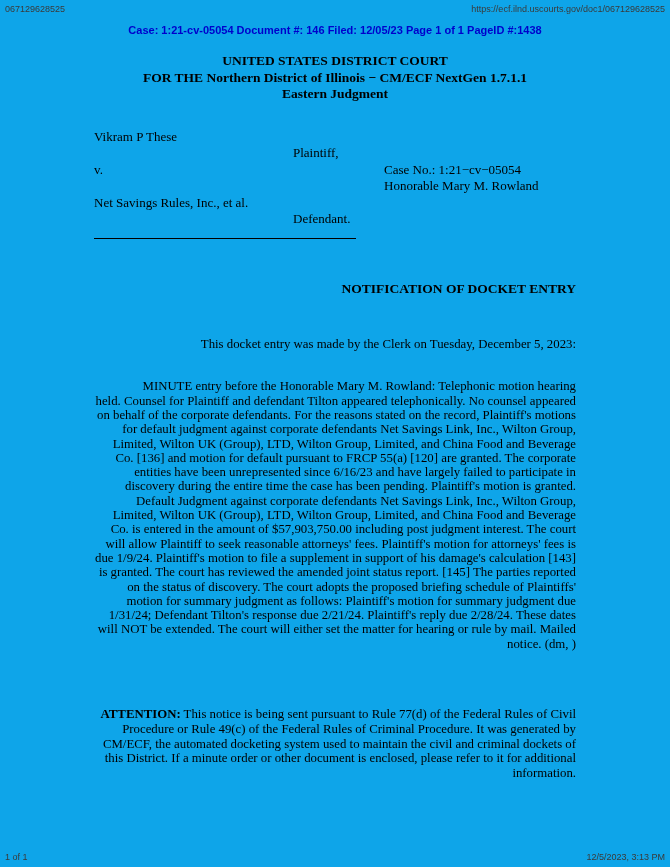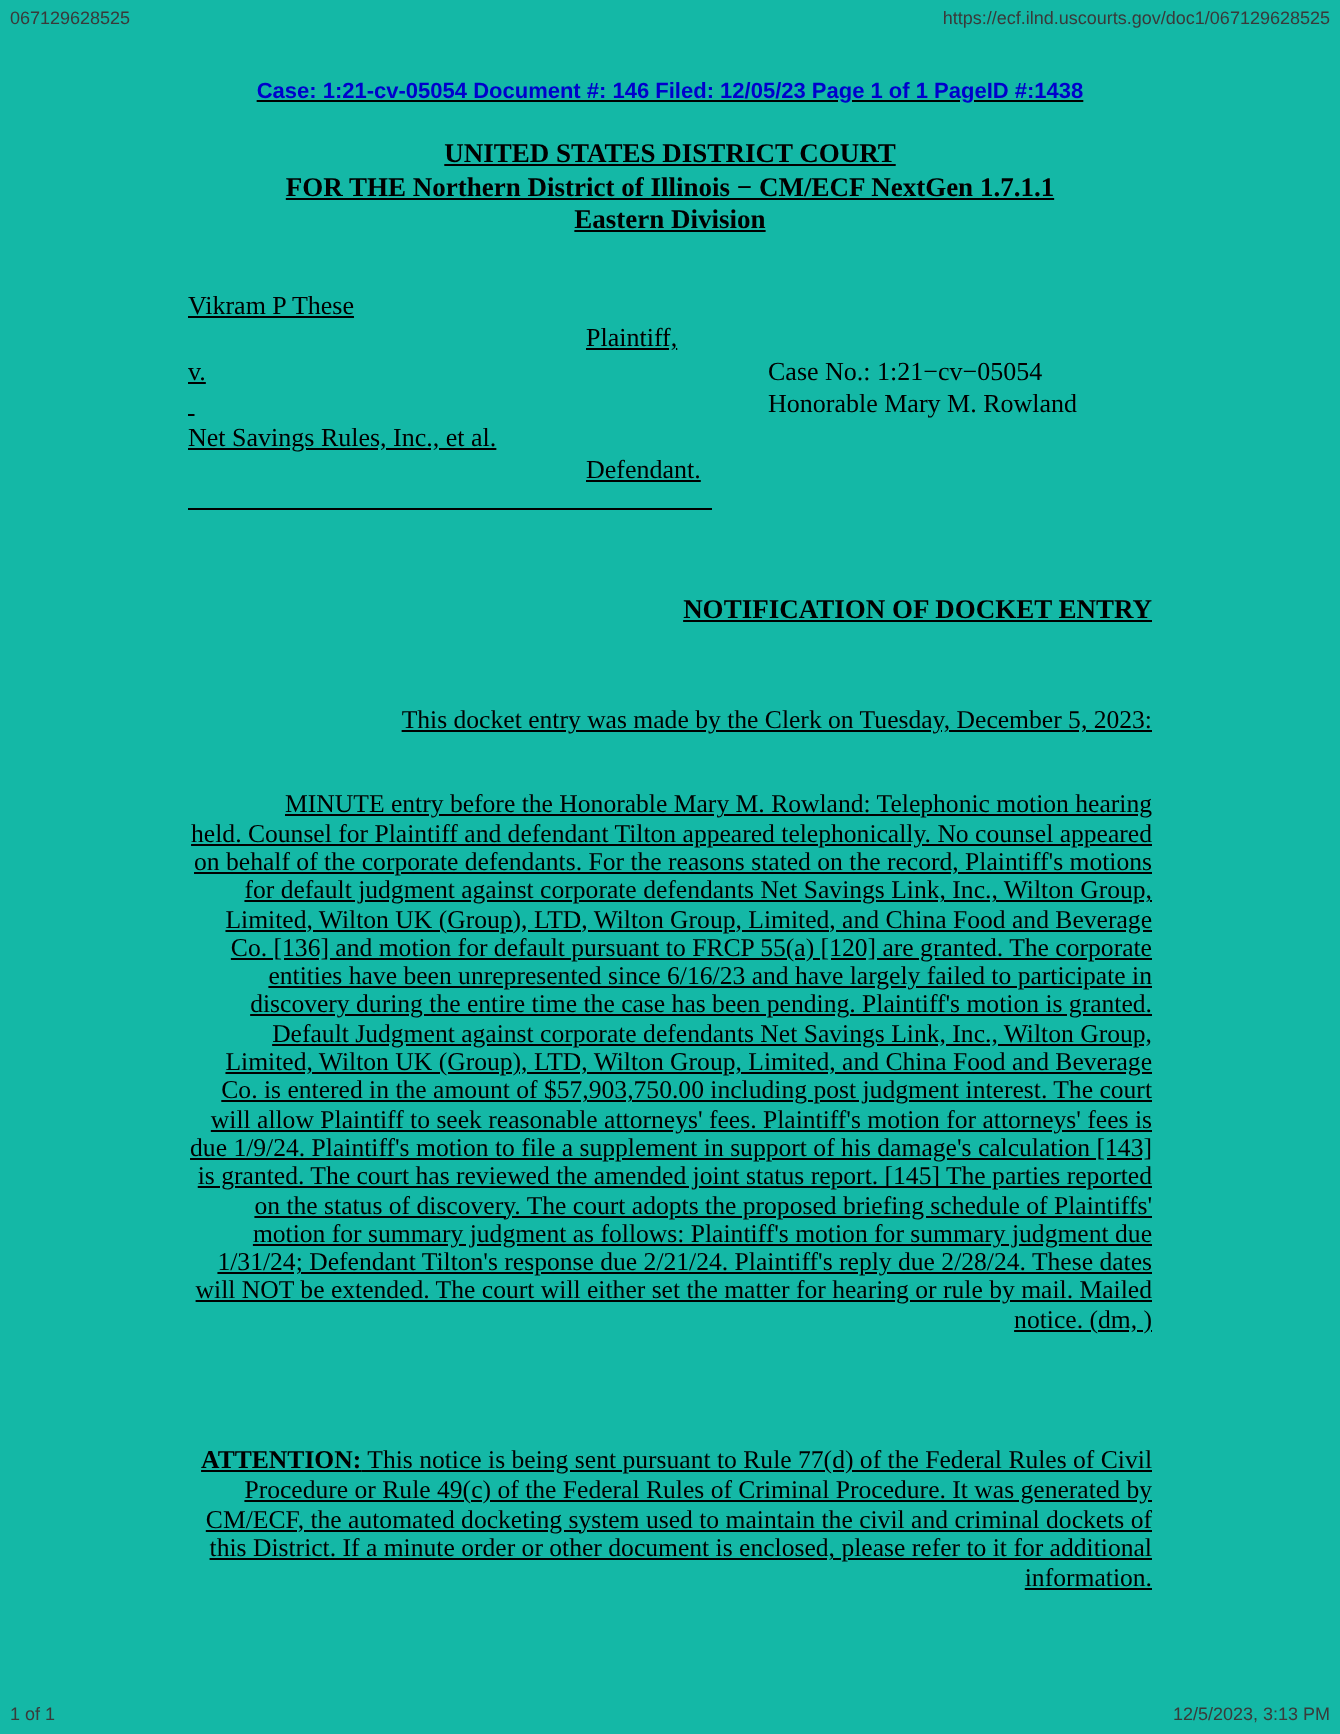--- a/index.html
+++ b/index.html
@@ -1,41 +1,40 @@
 <!DOCTYPE html>
 <html><head>
 <meta charset="utf-8">
 <style>
   html, body { margin: 0; padding: 0; background: #ffffff; }
   .page {
     position: relative;
     width: 670px;
     height: 867px;
-    background: #14b8a6;
+    background: #0ea5e9;
     color: #000000;
     overflow: hidden;
     font-family: "Liberation Serif", serif;
   }
   
   .print-header, .print-footer {
     position: absolute;
     left: 5px;
     right: 5px;
     display: flex;
     justify-content: space-between;
     font-family: "Liberation Sans", sans-serif;
     font-size: 9px;
     color: #3a3a3a;
   }
   .print-header { top: 4px; }
   .print-footer { bottom: 5px; }
 
   .content {
-    padding: 40px 94px 0 94px;
-    text-decoration: underline;
+    padding: 24px 94px 0 94px;
   }
 
   .stamp {
     text-align: center;
     font-family: "Liberation Sans", sans-serif;
     font-weight: bold;
     font-size: 11px;
     color: #0000cc;
   }
 
@@ -99,21 +98,21 @@
     <span>https://ecf.ilnd.uscourts.gov/doc1/067129628525</span>
   </div>
 
   <div class="content">
 
     <div class="stamp">Case: 1:21-cv-05054 Document #: 146 Filed: 12/05/23 Page 1 of 1 PageID #:1438</div>
 
     <div class="court-header">
       <div>UNITED STATES DISTRICT COURT</div>
       <div>FOR THE Northern District of Illinois − CM/ECF NextGen 1.7.1.1</div>
-      <div>Eastern Division</div>
+      <div>Eastern Judgment</div>
     </div>
 
     <div class="caption">
       <div class="cap-left">
         <div>Vikram P These</div>
         <div class="indent">Plaintiff,</div>
         <div>v.</div>
         <div>&nbsp;</div>
         <div>Net Savings Rules, Inc., et al.</div>
         <div class="indent">Defendant.</div>

